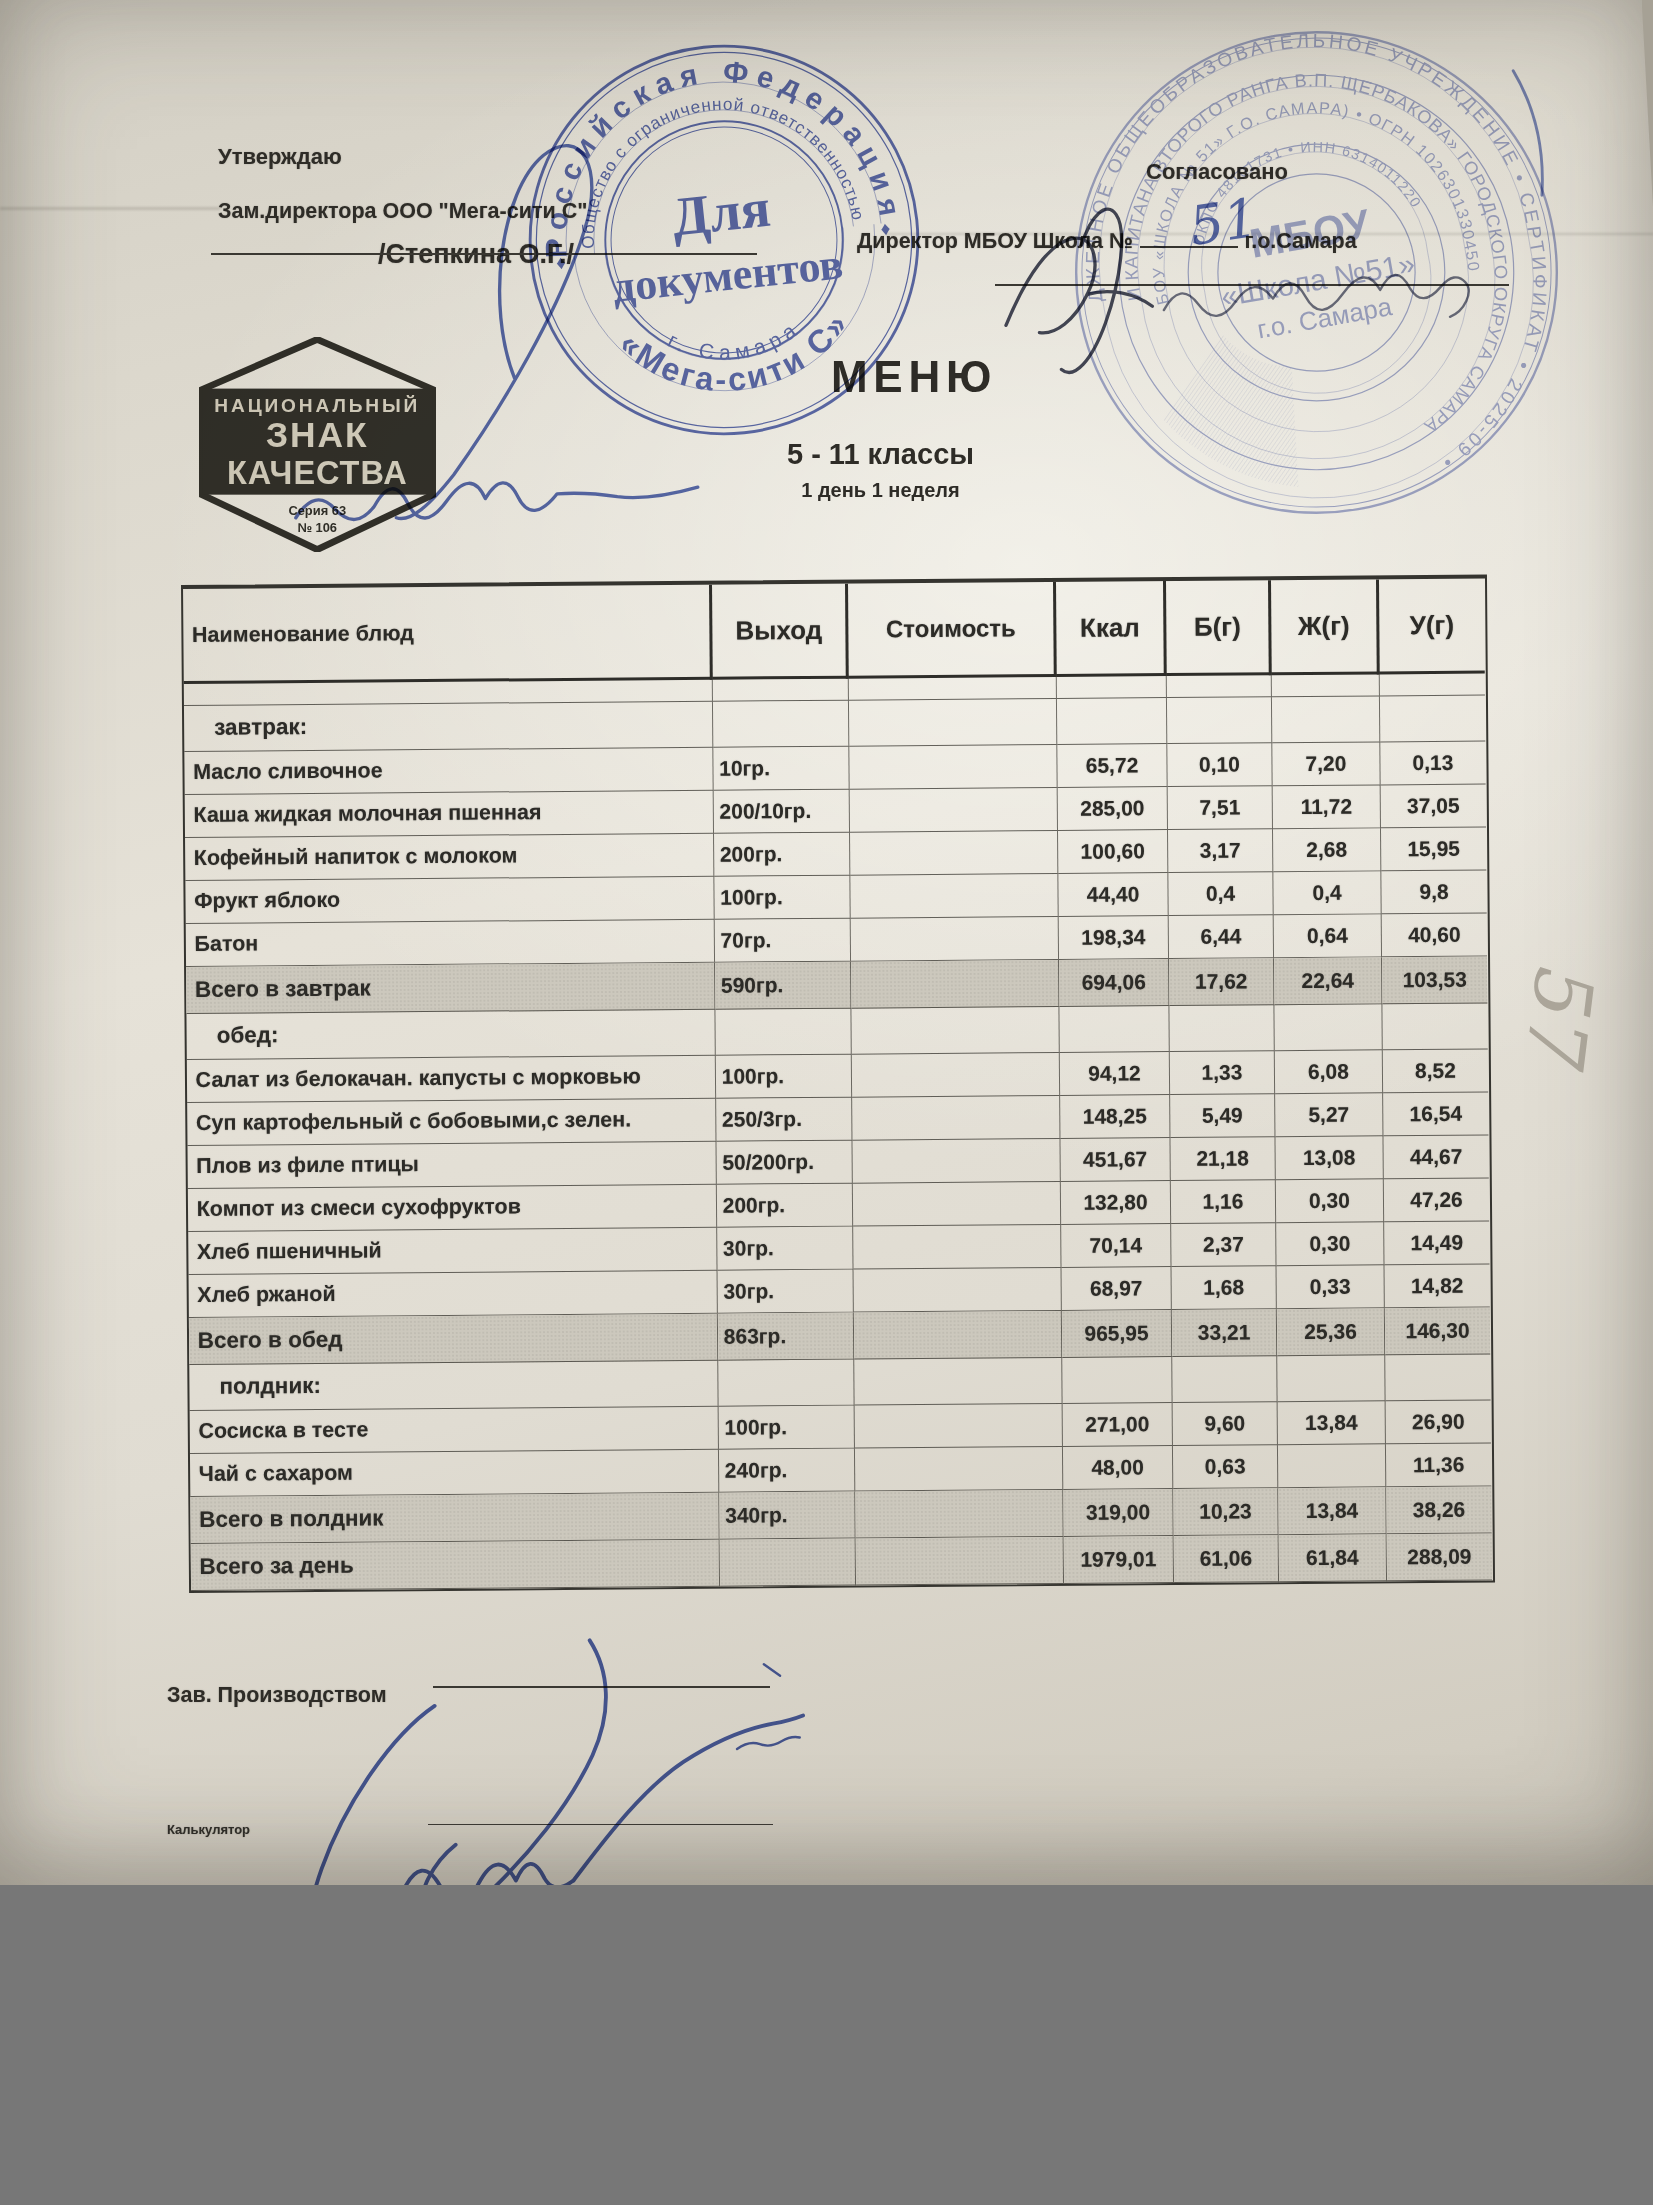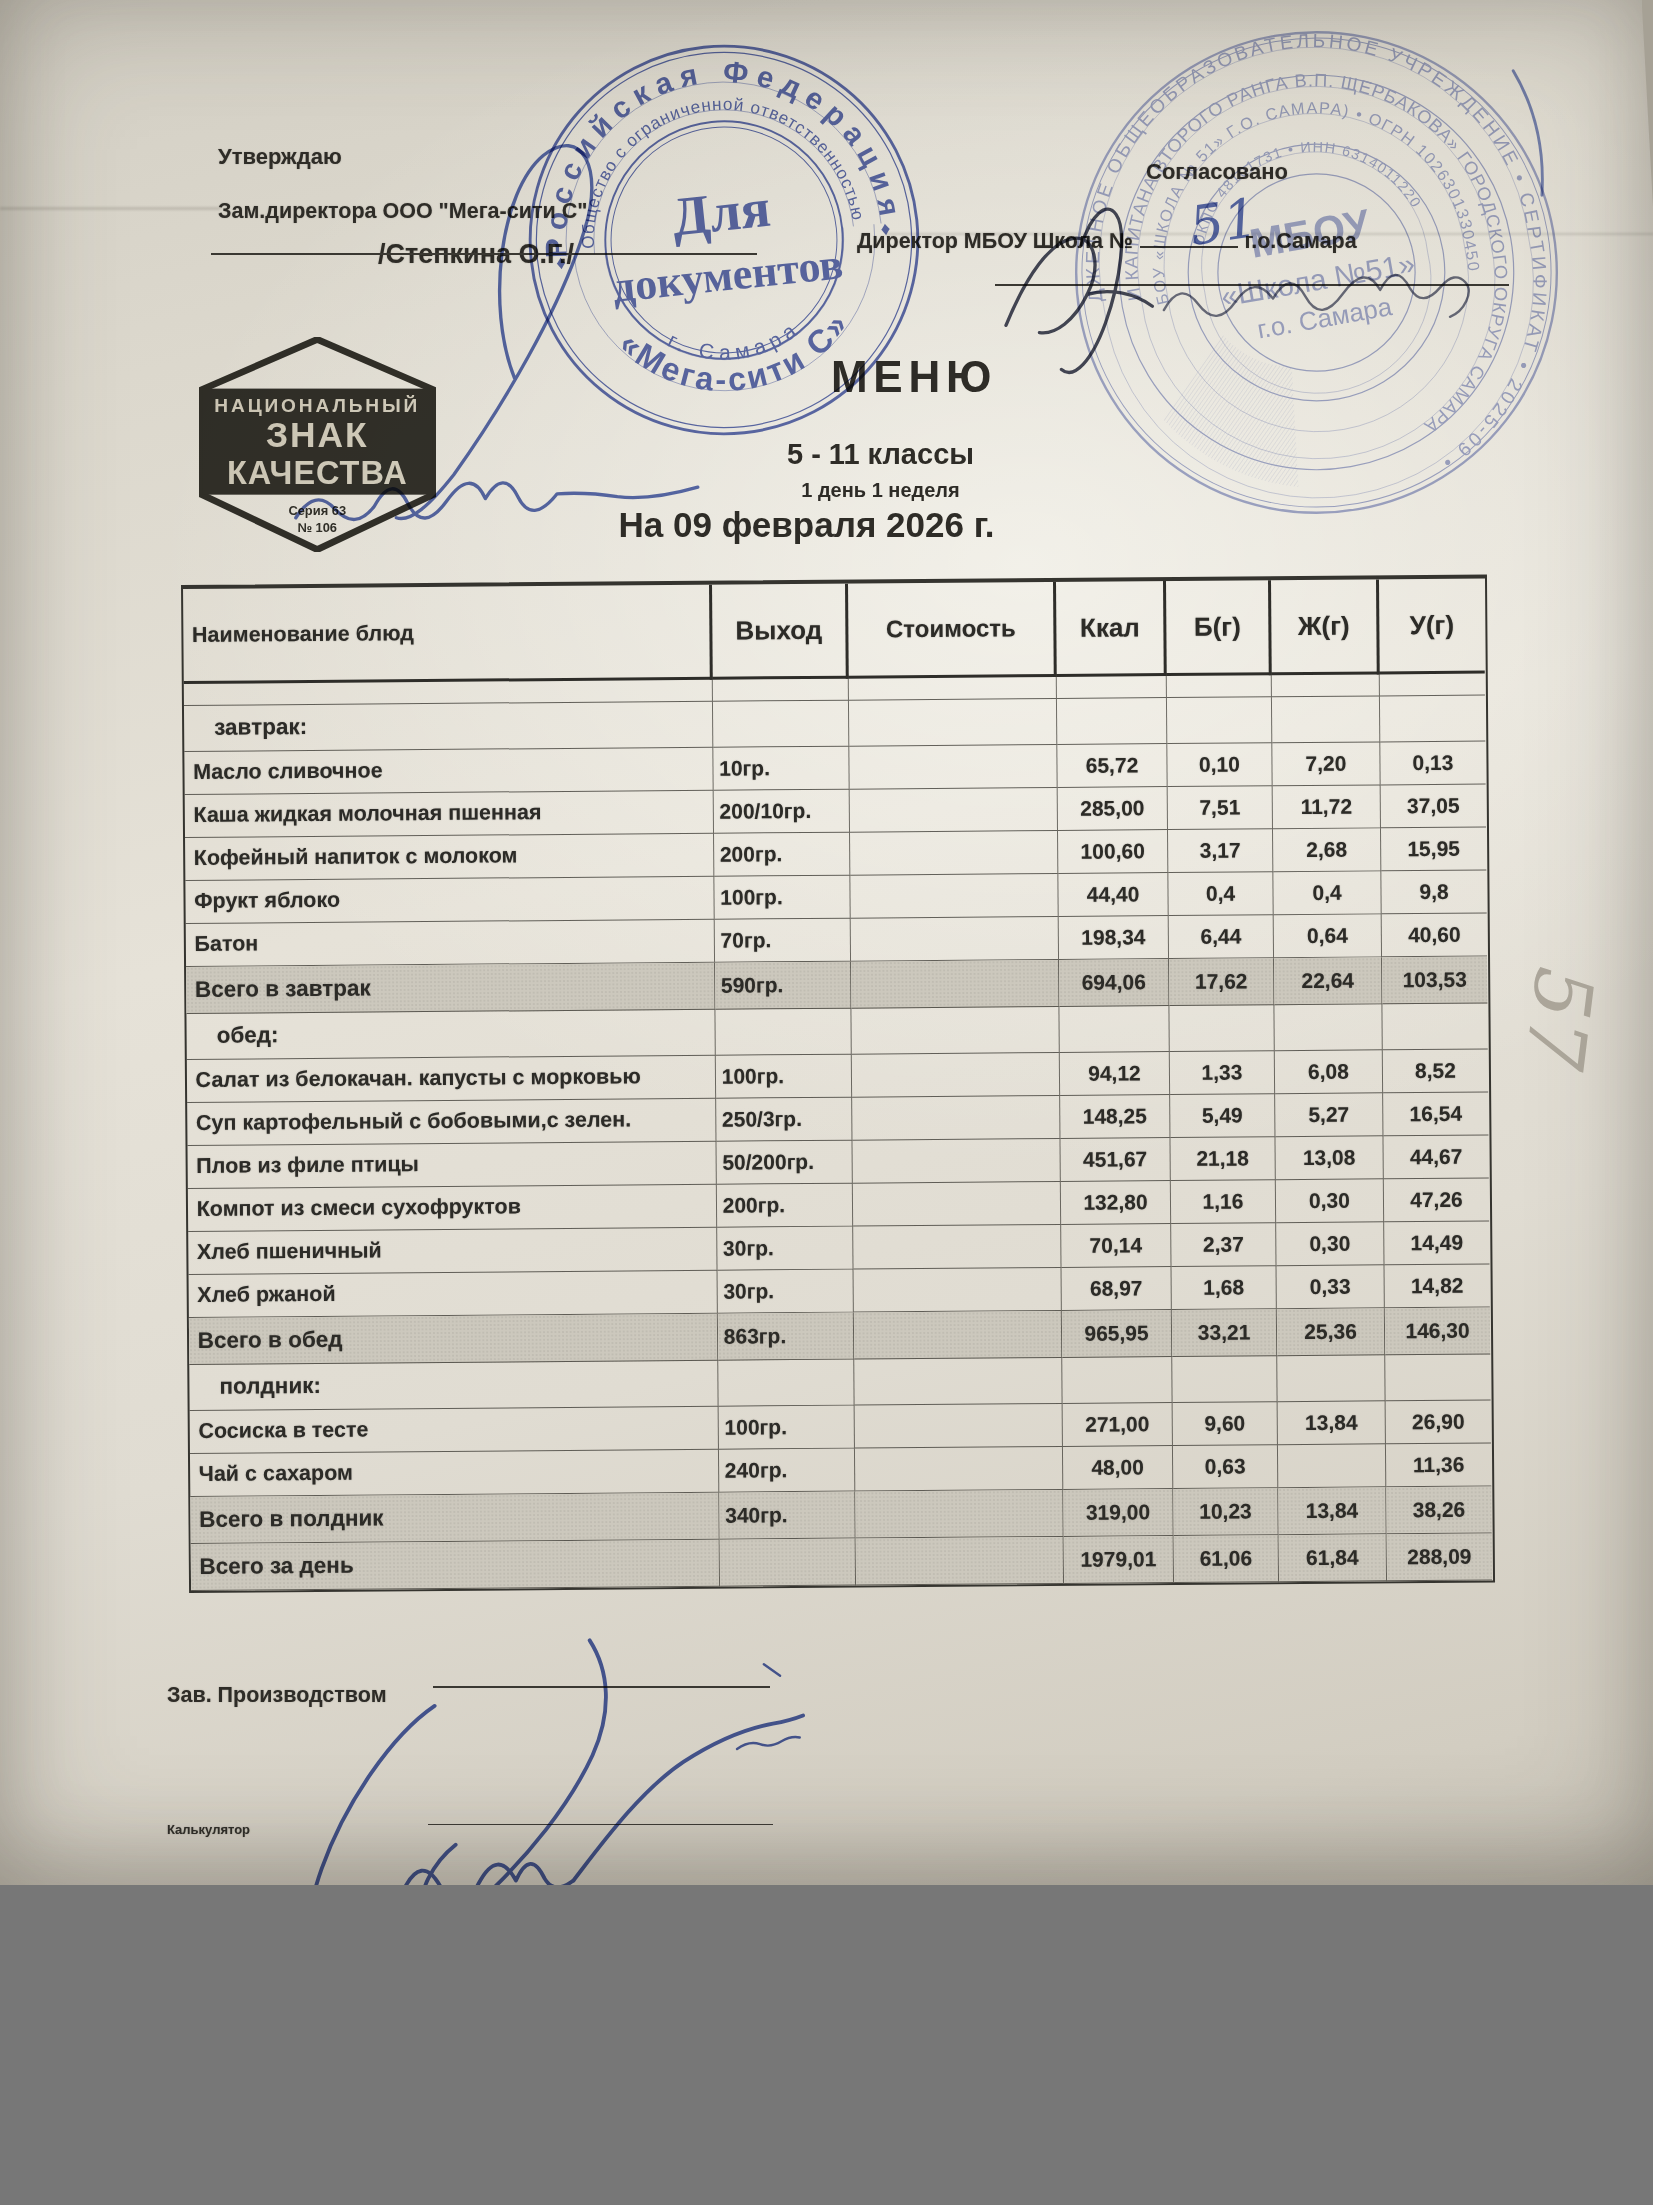--- a/index.html
+++ b/index.html
@@ -83,21 +83,20 @@
   <div class="abs ink agree-line">
     <span>Директор МБОУ Школа №</span>
     <span class="agree-blank"></span>
     <span>г.о.Самара</span>
   </div>
   <div class="rule" style="left:995px;top:284px;width:514px;"></div>
 
   <div class="abs menu-title">МЕНЮ</div>
   <div class="abs classes-line">5 - 11 классы</div>
   <div class="abs period-line">1 день 1 неделя</div>
-  <div class="abs date-line">На 09 февраля 2026 г.</div>
 
   <div class="menu-table">
     <div class="trow thead">
       <div class="cell c0">Наименование блюд</div>
       <div class="cell c1" style="justify-content:center;padding-left:0;">Выход</div>
       <div class="cell" style="font-size:24px;">Стоимость</div>
       <div class="cell">Ккал</div>
       <div class="cell">Б(г)</div>
       <div class="cell">Ж(г)</div>
       <div class="cell">У(г)</div>

